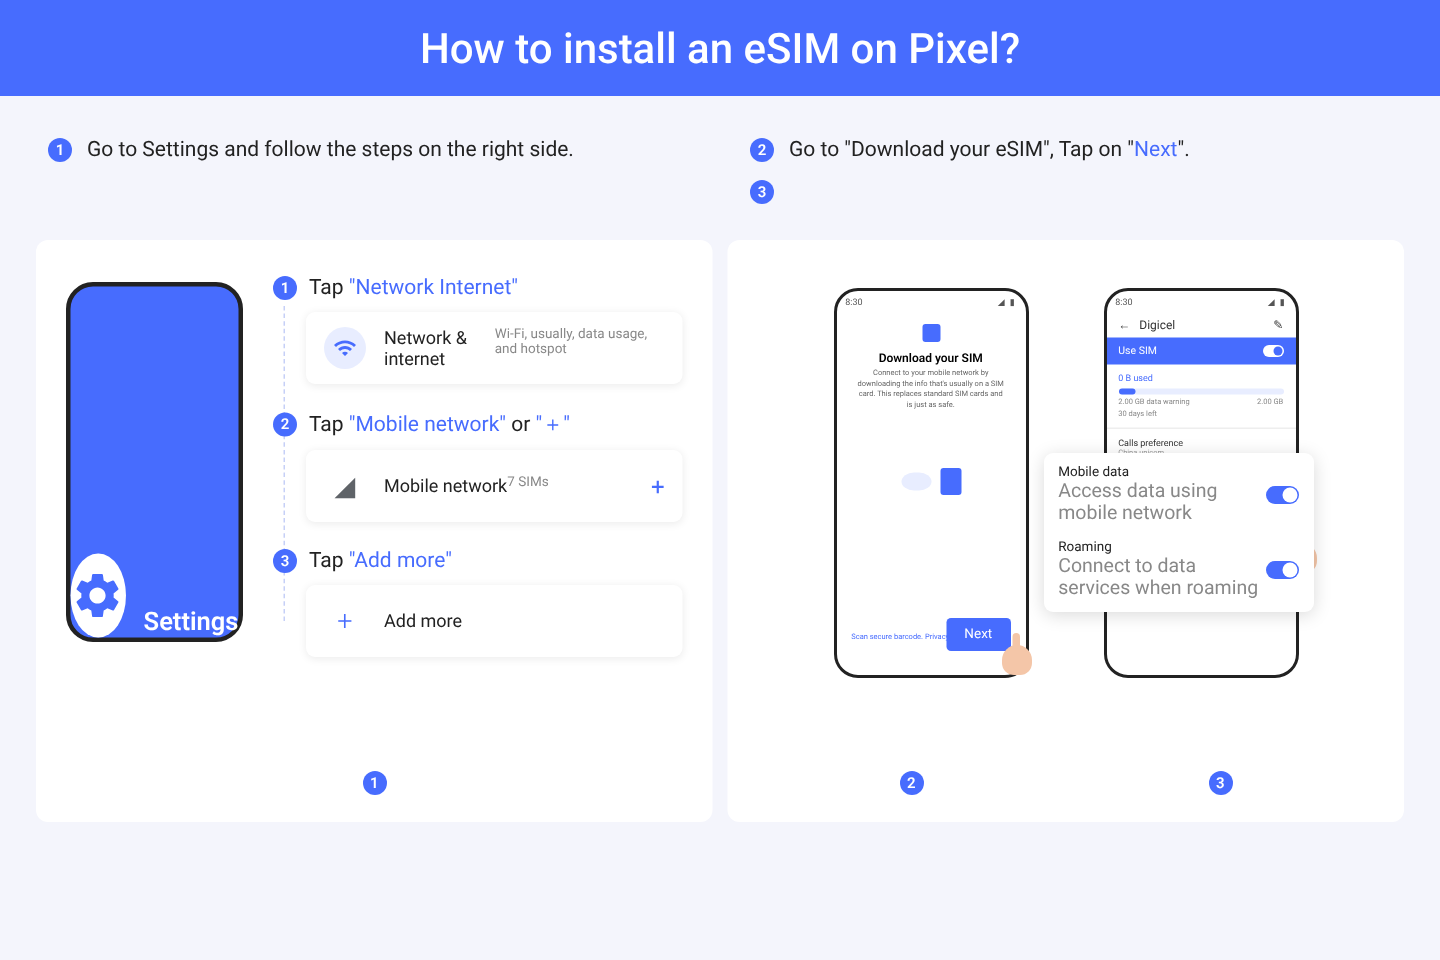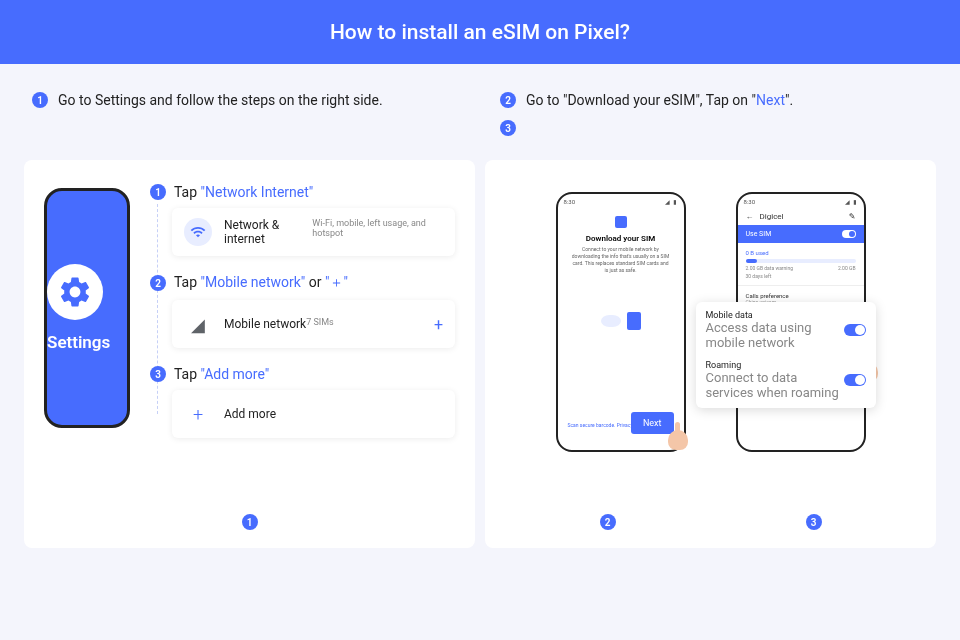--- a/index.html
+++ b/index.html
@@ -1,27 +1,27 @@
 <!DOCTYPE html>
 <html><head>
 <meta charset="utf-8">
 <style>
 *{margin:0;padding:0;box-sizing:border-box;font-family:-apple-system,BlinkMacSystemFont,"Segoe UI",Roboto,sans-serif}
 body{width:960px;height:640px;background:#f4f5fc;overflow:hidden}
 .header{background:#476cfe;height:64px;display:flex;align-items:center;justify-content:center}
-.header h1{color:#fff;font-size:21px;font-weight:500}
+.header h1{color:#fff;font-size:28px;font-weight:500}
 .intro{display:flex;padding:28px 32px 24px;gap:40px}
 .intro-left,.intro-right{display:flex;flex-direction:column;gap:12px;flex:1}
 .intro-item{display:flex;align-items:center;gap:10px;font-size:14px;color:#222}
 .num{width:16px;height:16px;border-radius:50%;background:#476cfe;color:#fff;font-size:10px;display:flex;align-items:center;justify-content:center;font-weight:600;flex-shrink:0}
 .link{color:#476cfe}
 .panels{display:flex;gap:10px;padding:0 24px}
 .panel{background:#fff;border-radius:8px;flex:1;padding:24px 20px;min-height:388px;position:relative}
 .panel-left{display:flex;gap:20px}
-.phone-settings{width:86px;height:240px;border:3px solid #222;border-radius:18px;background:#476cfe;display:flex;flex-direction:column;align-items:flex-start;justify-content:center;gap:12px;flex-shrink:0;margin-top:4px}
+.phone-settings{width:118px;height:240px;border:3px solid #222;border-radius:18px;background:#476cfe;display:flex;flex-direction:row;align-items:flex-end;justify-content:center;gap:12px;flex-shrink:0;margin-top:4px}
 .gear-circle{width:56px;height:56px;border-radius:50%;background:#fff;display:flex;align-items:center;justify-content:center}
 .gear-circle svg{width:36px;height:36px}
 .settings-label{color:#fff;font-size:17px;font-weight:600}
 .steps{flex:1;display:flex;flex-direction:column;gap:18px;position:relative}
 .steps::before{content:"";position:absolute;left:7px;top:20px;bottom:110px;border-left:1px dashed #c6d0f7}
 .step{display:flex;flex-direction:column;gap:8px}
 .step-head{display:flex;align-items:center;gap:8px;font-size:14px;color:#222;z-index:1}
 .step-head .num{background:#476cfe}
 .hl{color:#476cfe}
 .card{background:#fff;border-radius:6px;box-shadow:0 1px 6px rgba(0,0,0,.08);padding:10px 12px;display:flex;align-items:center;gap:12px;margin-left:22px}
@@ -117,21 +117,21 @@
           <span><span>Tap </span><span class="hl">"Network Internet"</span></span>
         </div>
         <div class="card">
           <div class="card-icon">
             <svg class="wifi-svg" viewBox="0 0 24 24" fill="#476cfe">
                 <path d="M1,9l2,2c4.97-4.97,13.03-4.97,18,0l2-2C16.93,2.93,7.08,2.93,1,9z M9,17l3,3l3-3C13.35,15.35,10.66,15.35,9,17z M5,13l2,2c2.76-2.76,7.24-2.76,10,0l2-2C15.14,9.14,8.87,9.14,5,13z"></path>
               </svg>
           </div>
           <div class="card-text">
             <span class="card-title">Network &amp; internet</span>
-            <span class="card-sub">Wi-Fi, mobile, left usage, and hotspot</span>
+            <span class="card-sub">Wi-Fi, usually, data usage, and hotspot</span>
           </div>
         </div>
       </div>
       <div class="step">
         <div class="step-head">
           <span class="num">2</span>
           <span><span>Tap </span><span class="hl">"Mobile network"</span><span> or </span><span class="hl">"＋"</span></span>
         </div>
         <div class="card">
           <div class="card-icon plain">◢</div>

